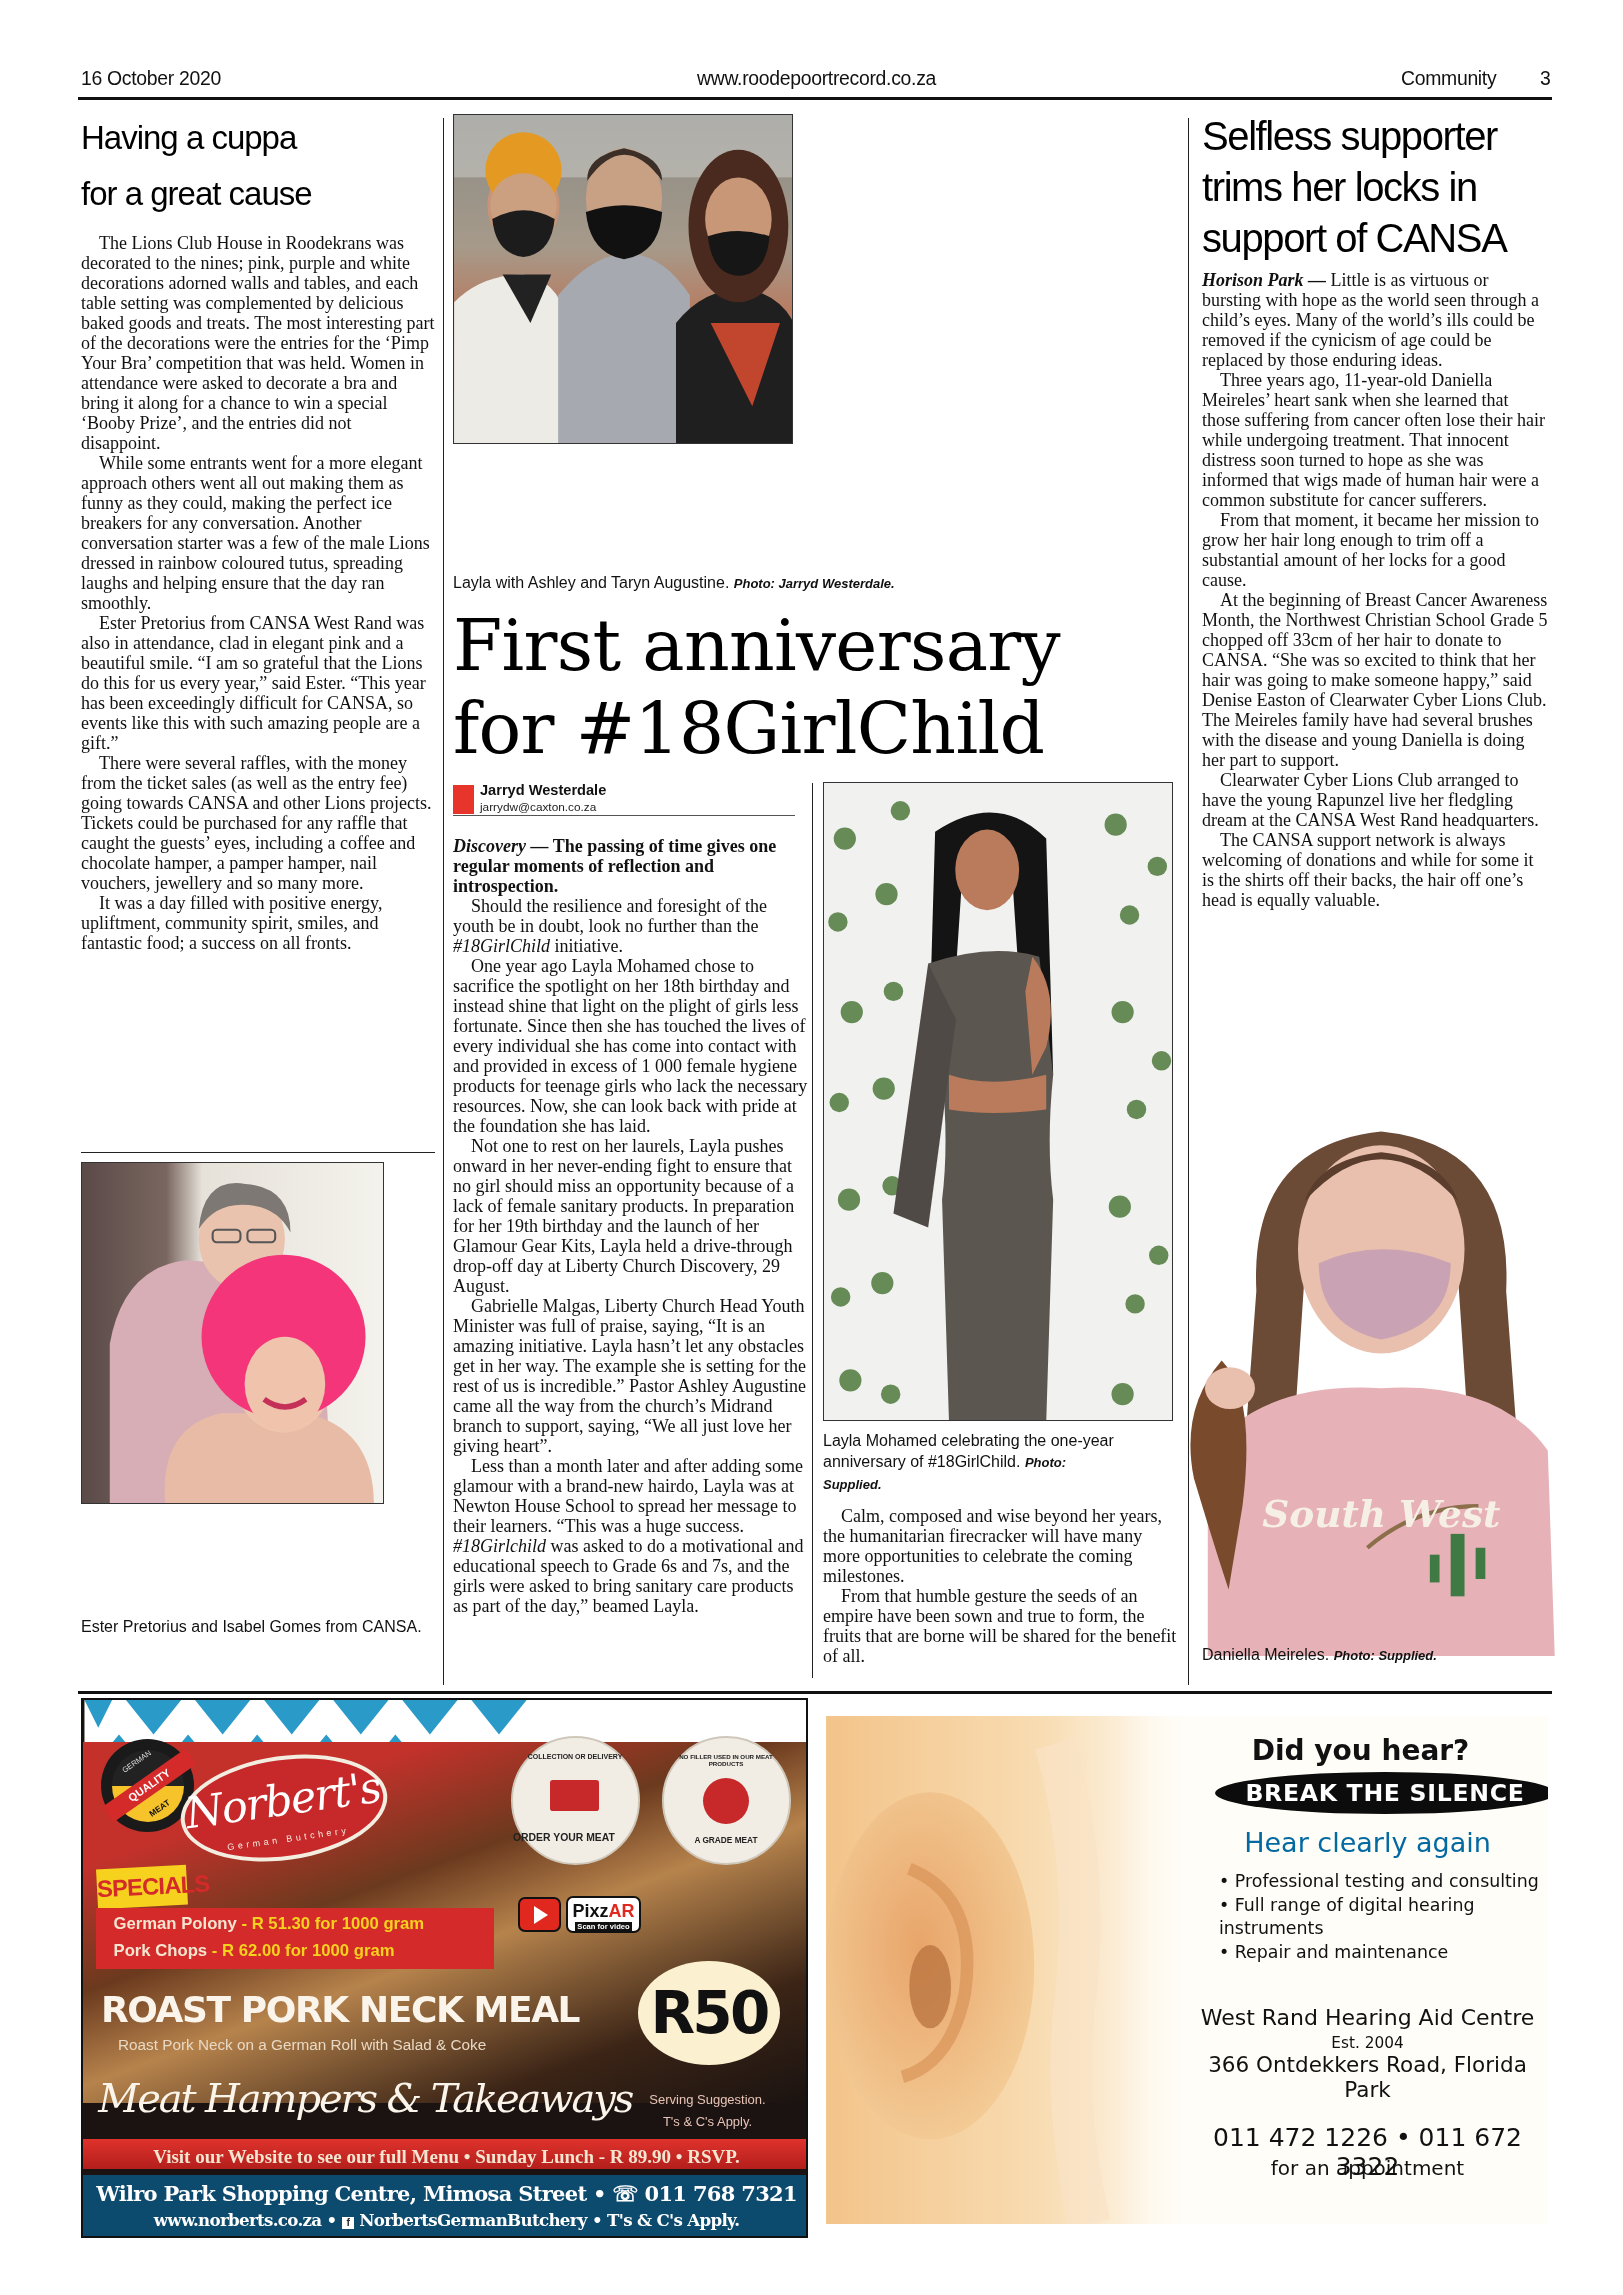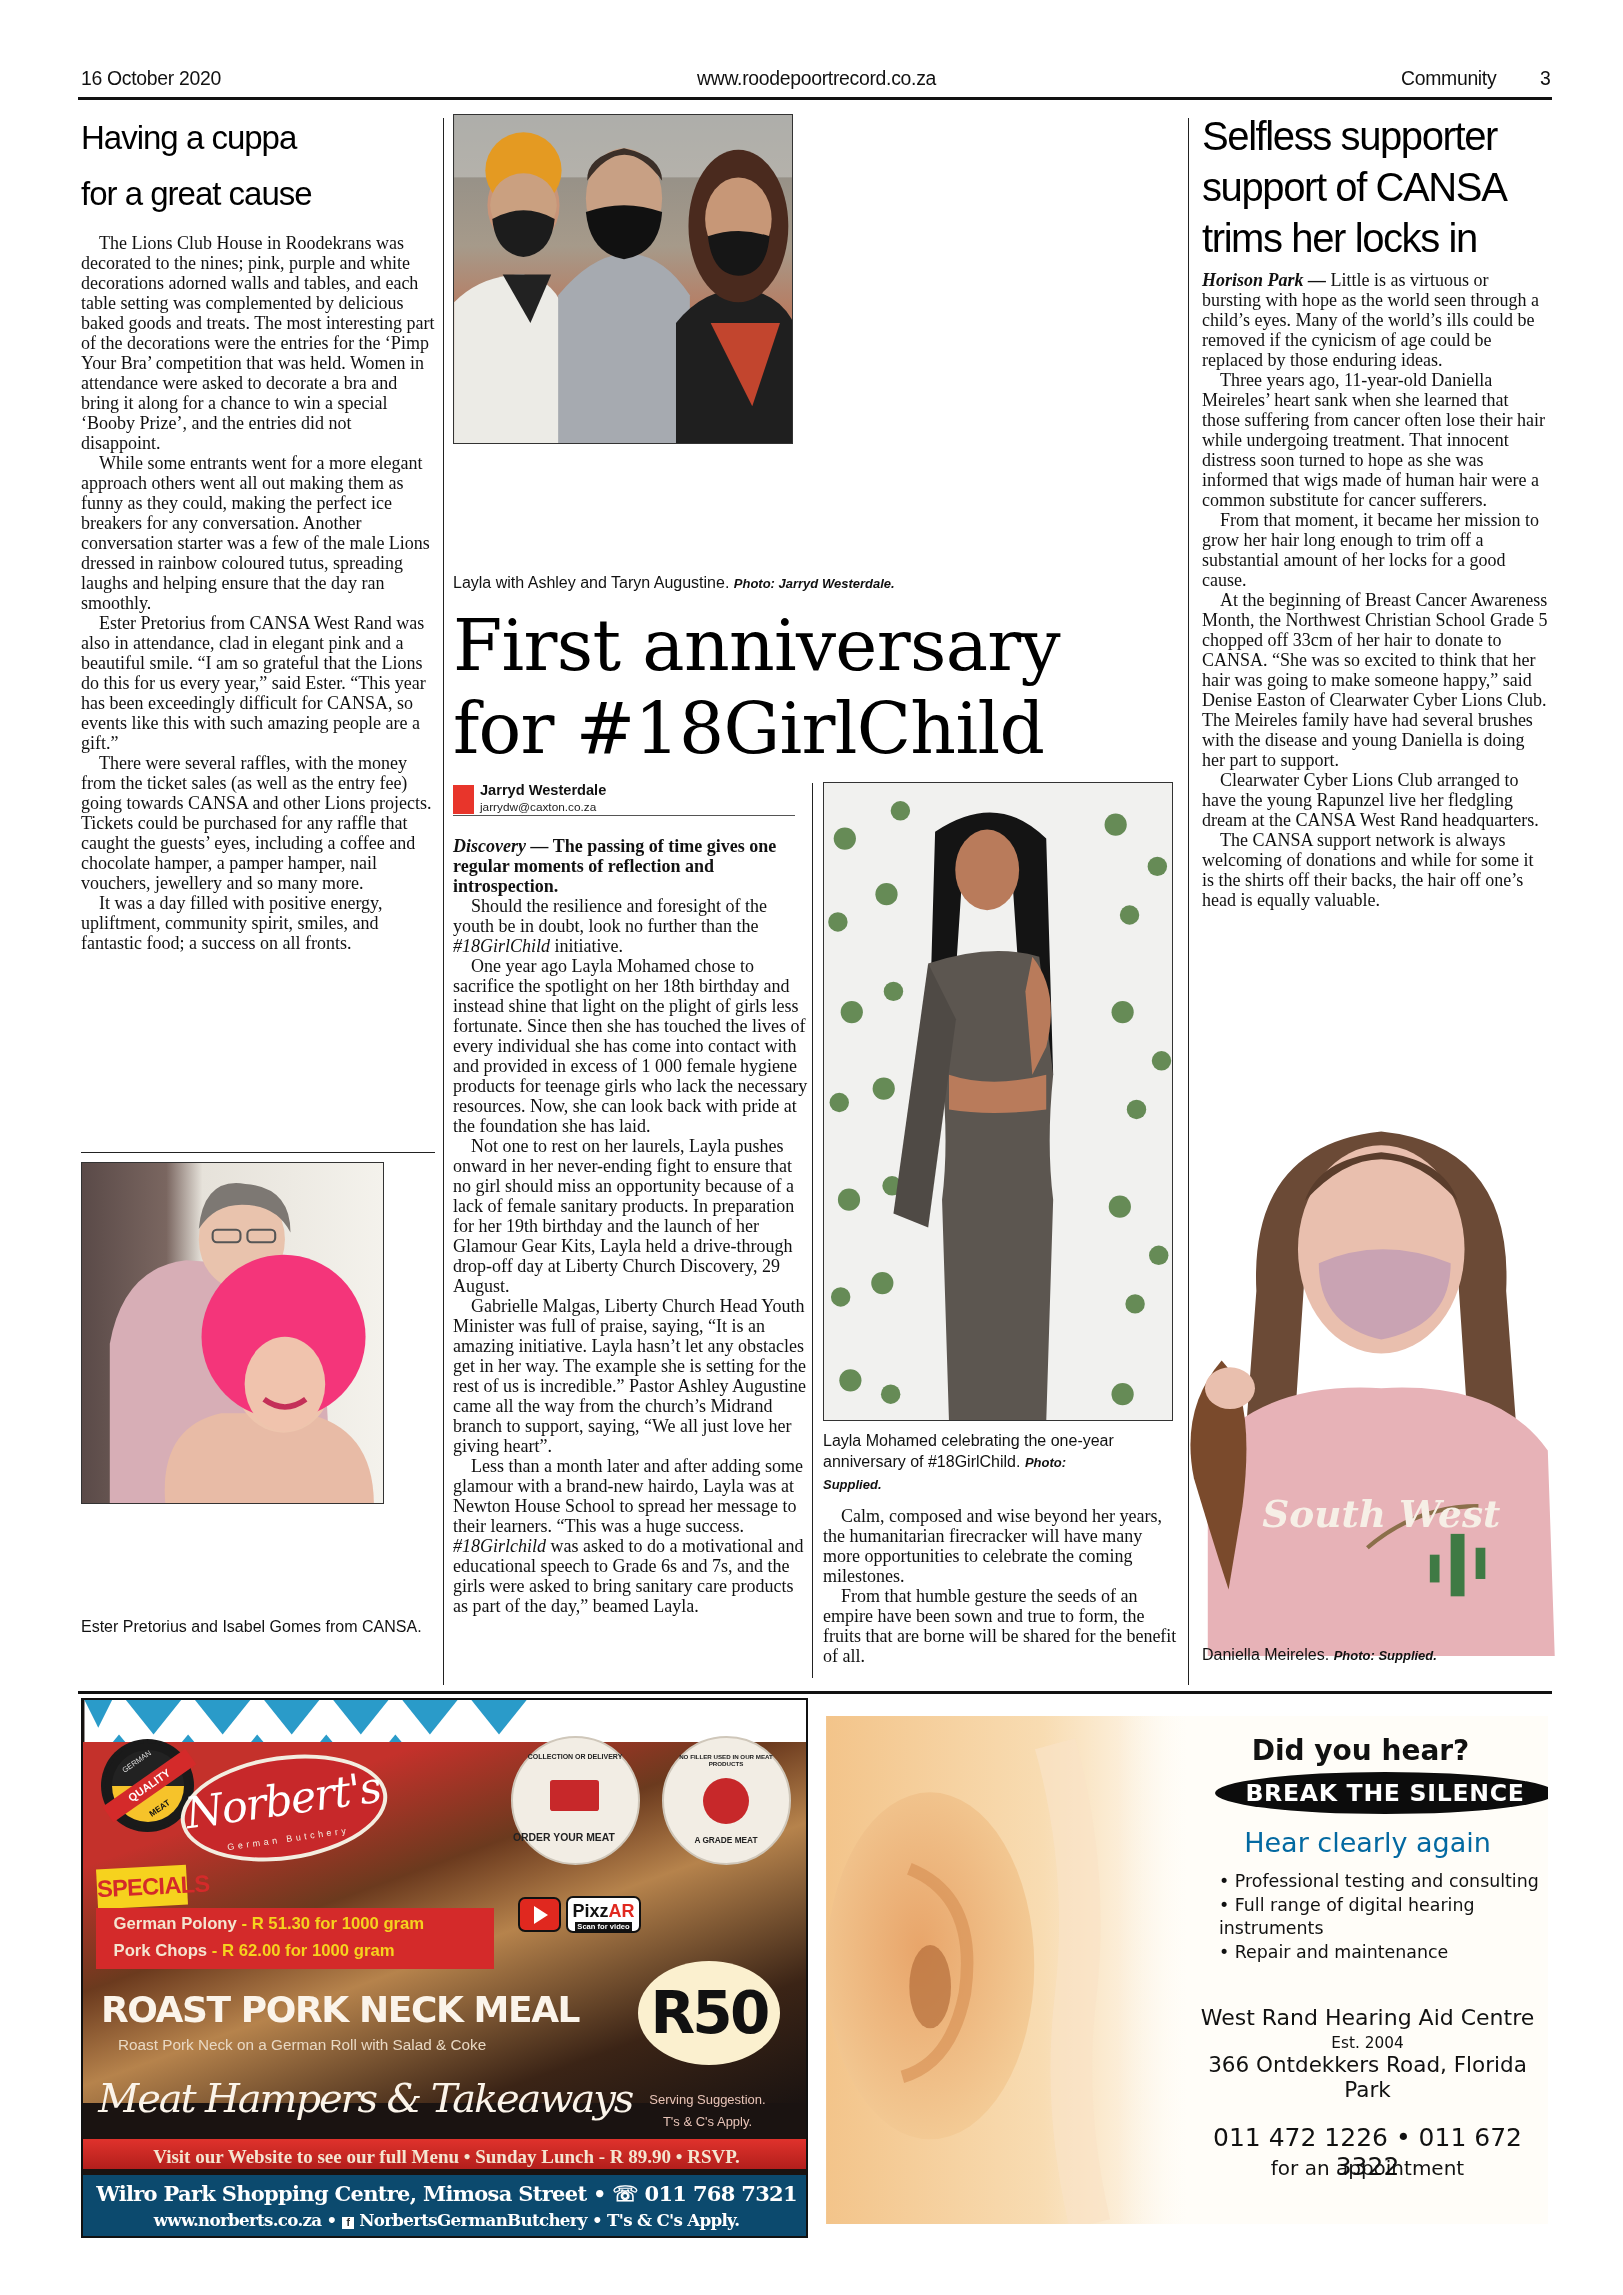--- a/index.html
+++ b/index.html
@@ -182,22 +182,22 @@
 </div>
 
 <div class="body abs" style="left:823px; top:1506px; width:354px;">
   <p>Calm, composed and wise beyond her years, the humanitarian firecracker will have many more opportunities to celebrate the coming milestones.</p>
   <p>From that humble gesture the seeds of an empire have been sown and true to form, the fruits that are borne will be shared for the benefit of all.</p>
 </div>
 
 <div class="abs" style="left:1202px; top:111px; width:347px;">
   <div class="h-sans" style="font-size:40px; line-height:51px; letter-spacing:-1.4px;">
     <div>Selfless supporter</div>
+    <div>trims her locks in</div>
     <div>support of CANSA</div>
-    <div>trims her locks in</div>
   </div>
   <div class="body" style="margin-top:5.6px;">
     <p class="lead"><span class="dateline">Horison Park —</span><span> Little is as virtuous or bursting with hope as the world seen through a child’s eyes. Many of the world’s ills could be removed if the cynicism of age could be replaced by those enduring ideas.</span></p>
     <p>Three years ago, 11-year-old Daniella Meireles’ heart sank when she learned that those suffering from cancer often lose their hair while undergoing treatment. That innocent distress soon turned to hope as she was informed that wigs made of human hair were a common substitute for cancer sufferers.</p>
     <p>From that moment, it became her mission to grow her hair long enough to trim off a substantial amount of her locks for a good cause.</p>
     <p>At the beginning of Breast Cancer Awareness Month, the Northwest Christian School Grade 5 chopped off 33cm of her hair to donate to CANSA. “She was so excited to think that her hair was going to make someone happy,” said Denise Easton of Clearwater Cyber Lions Club. The Meireles family have had several brushes with the disease and young Daniella is doing her part to support.</p>
     <p>Clearwater Cyber Lions Club arranged to have the young Rapunzel live her fledgling dream at the CANSA West Rand headquarters.</p>
     <p>The CANSA support network is always welcoming of donations and while for some it is the shirts off their backs, the hair off one’s head is equally valuable.</p>
   </div>
 </div>

